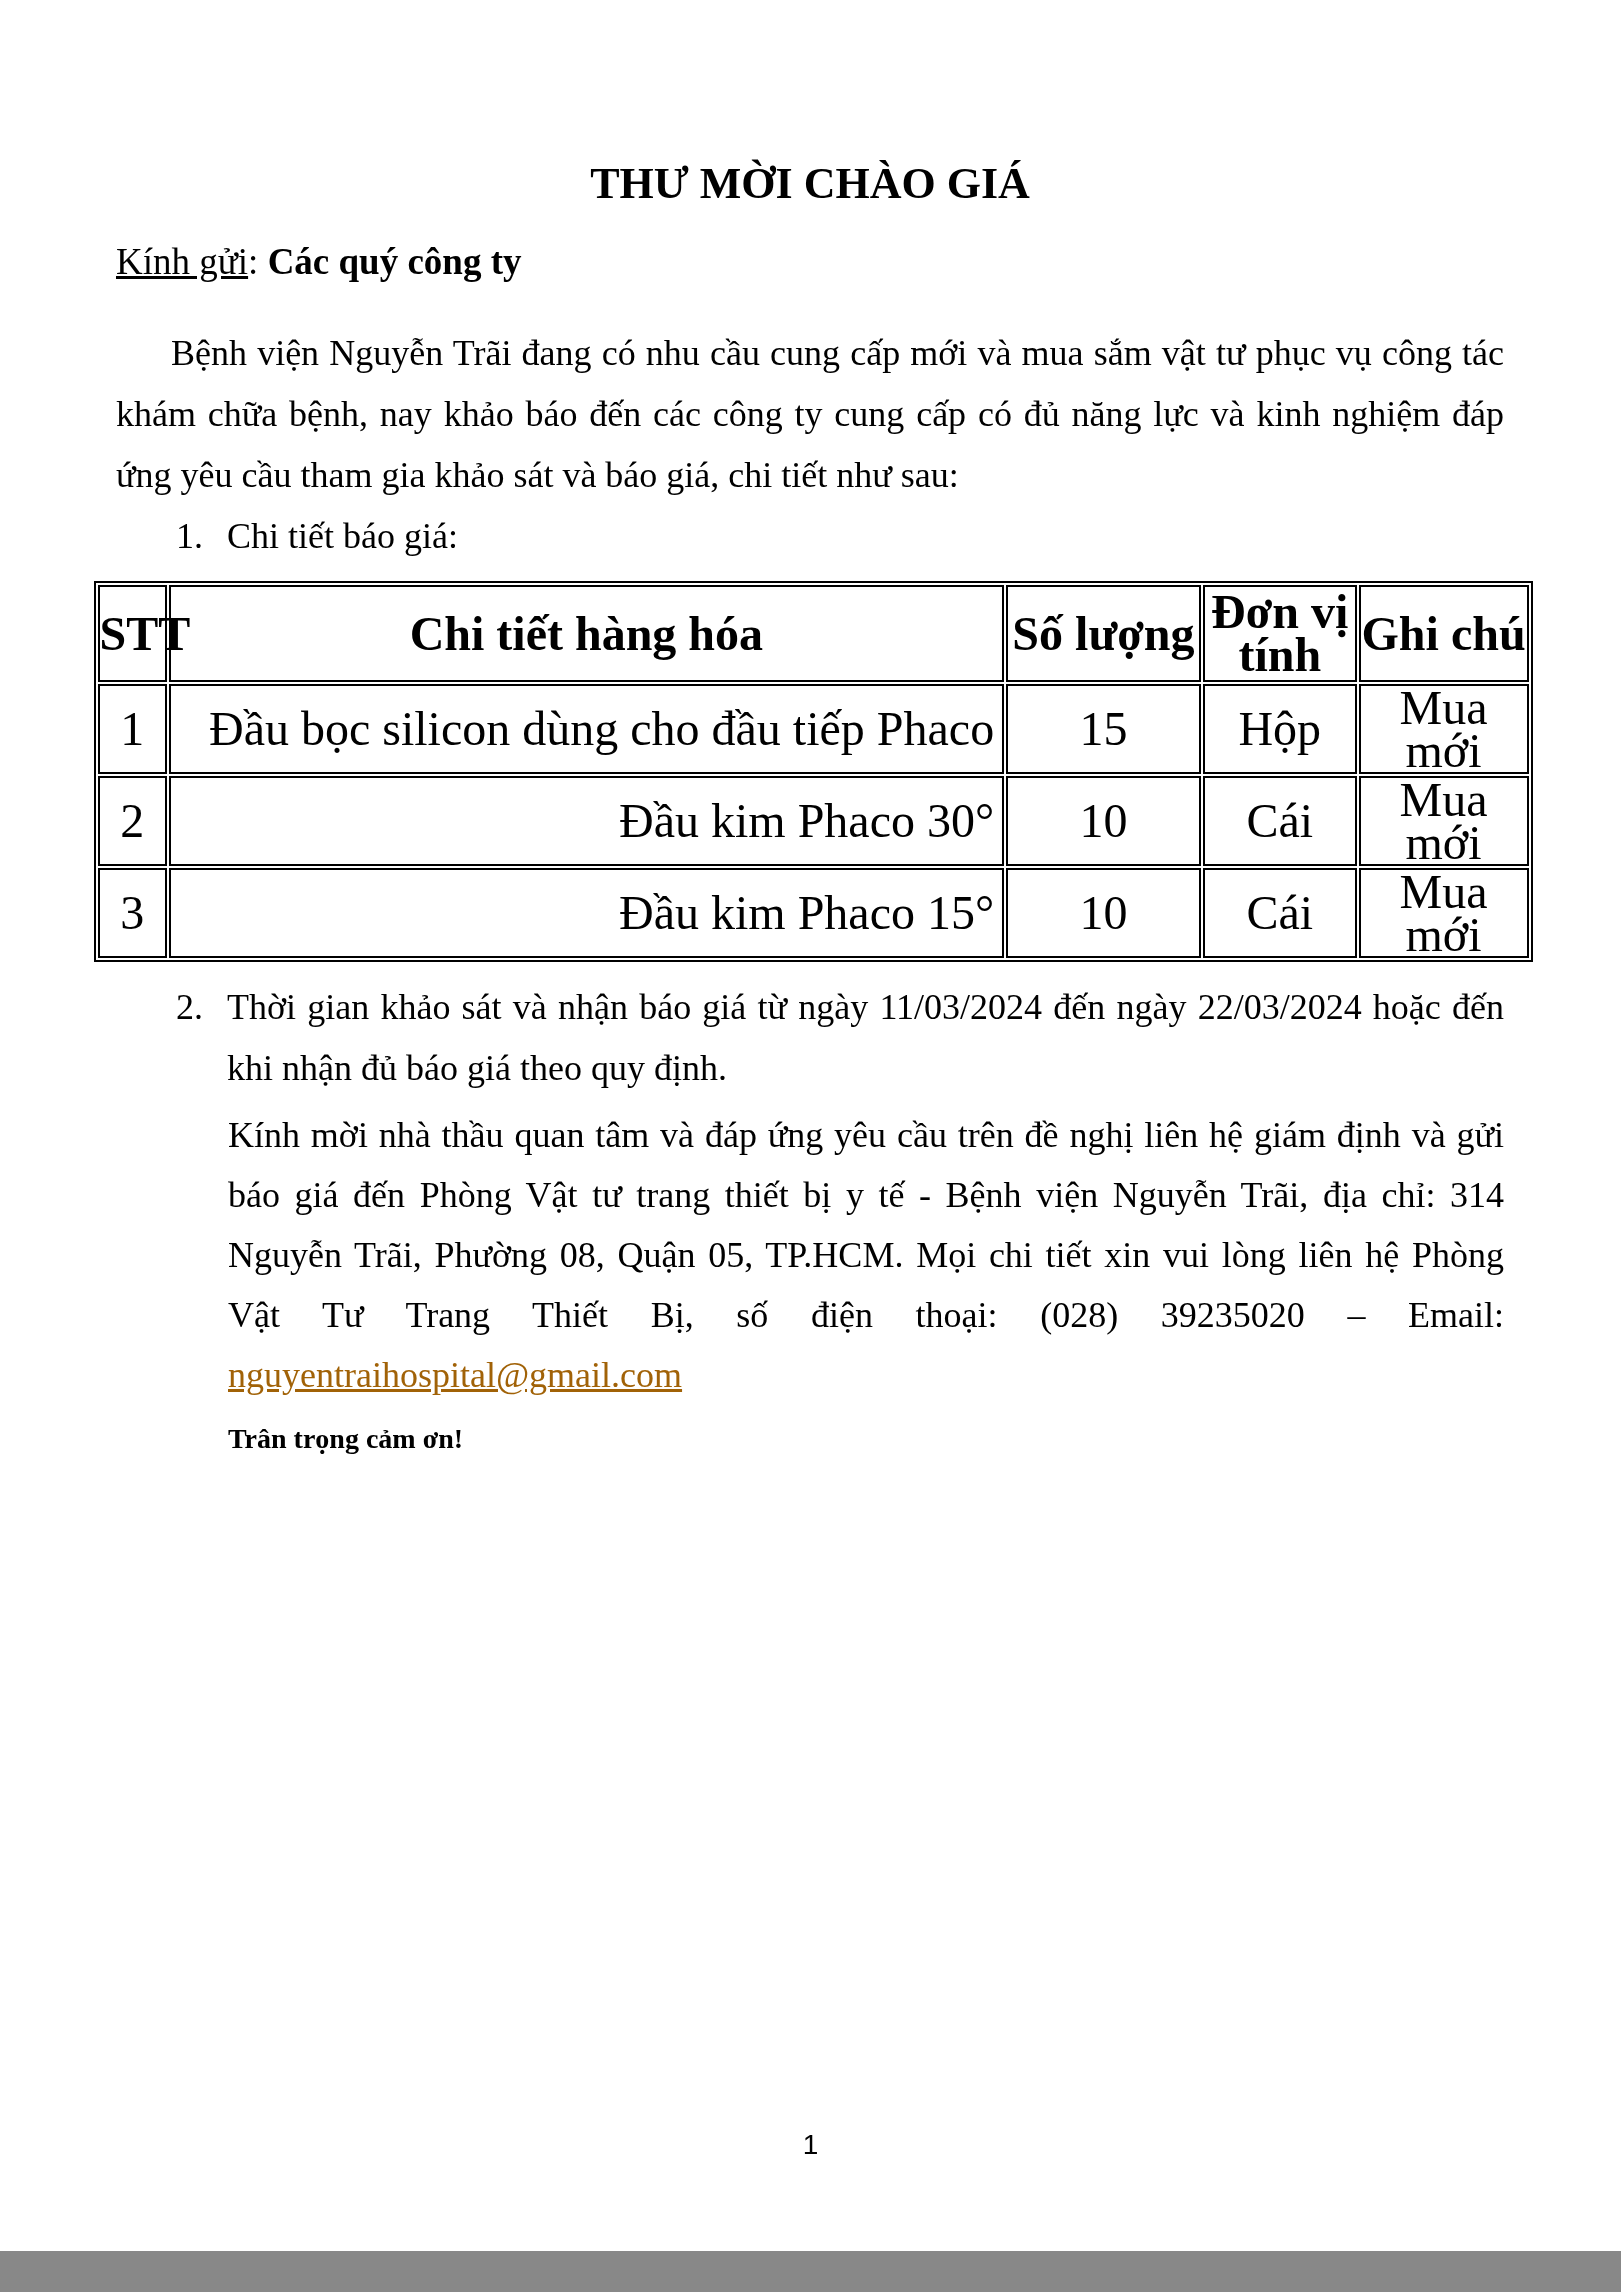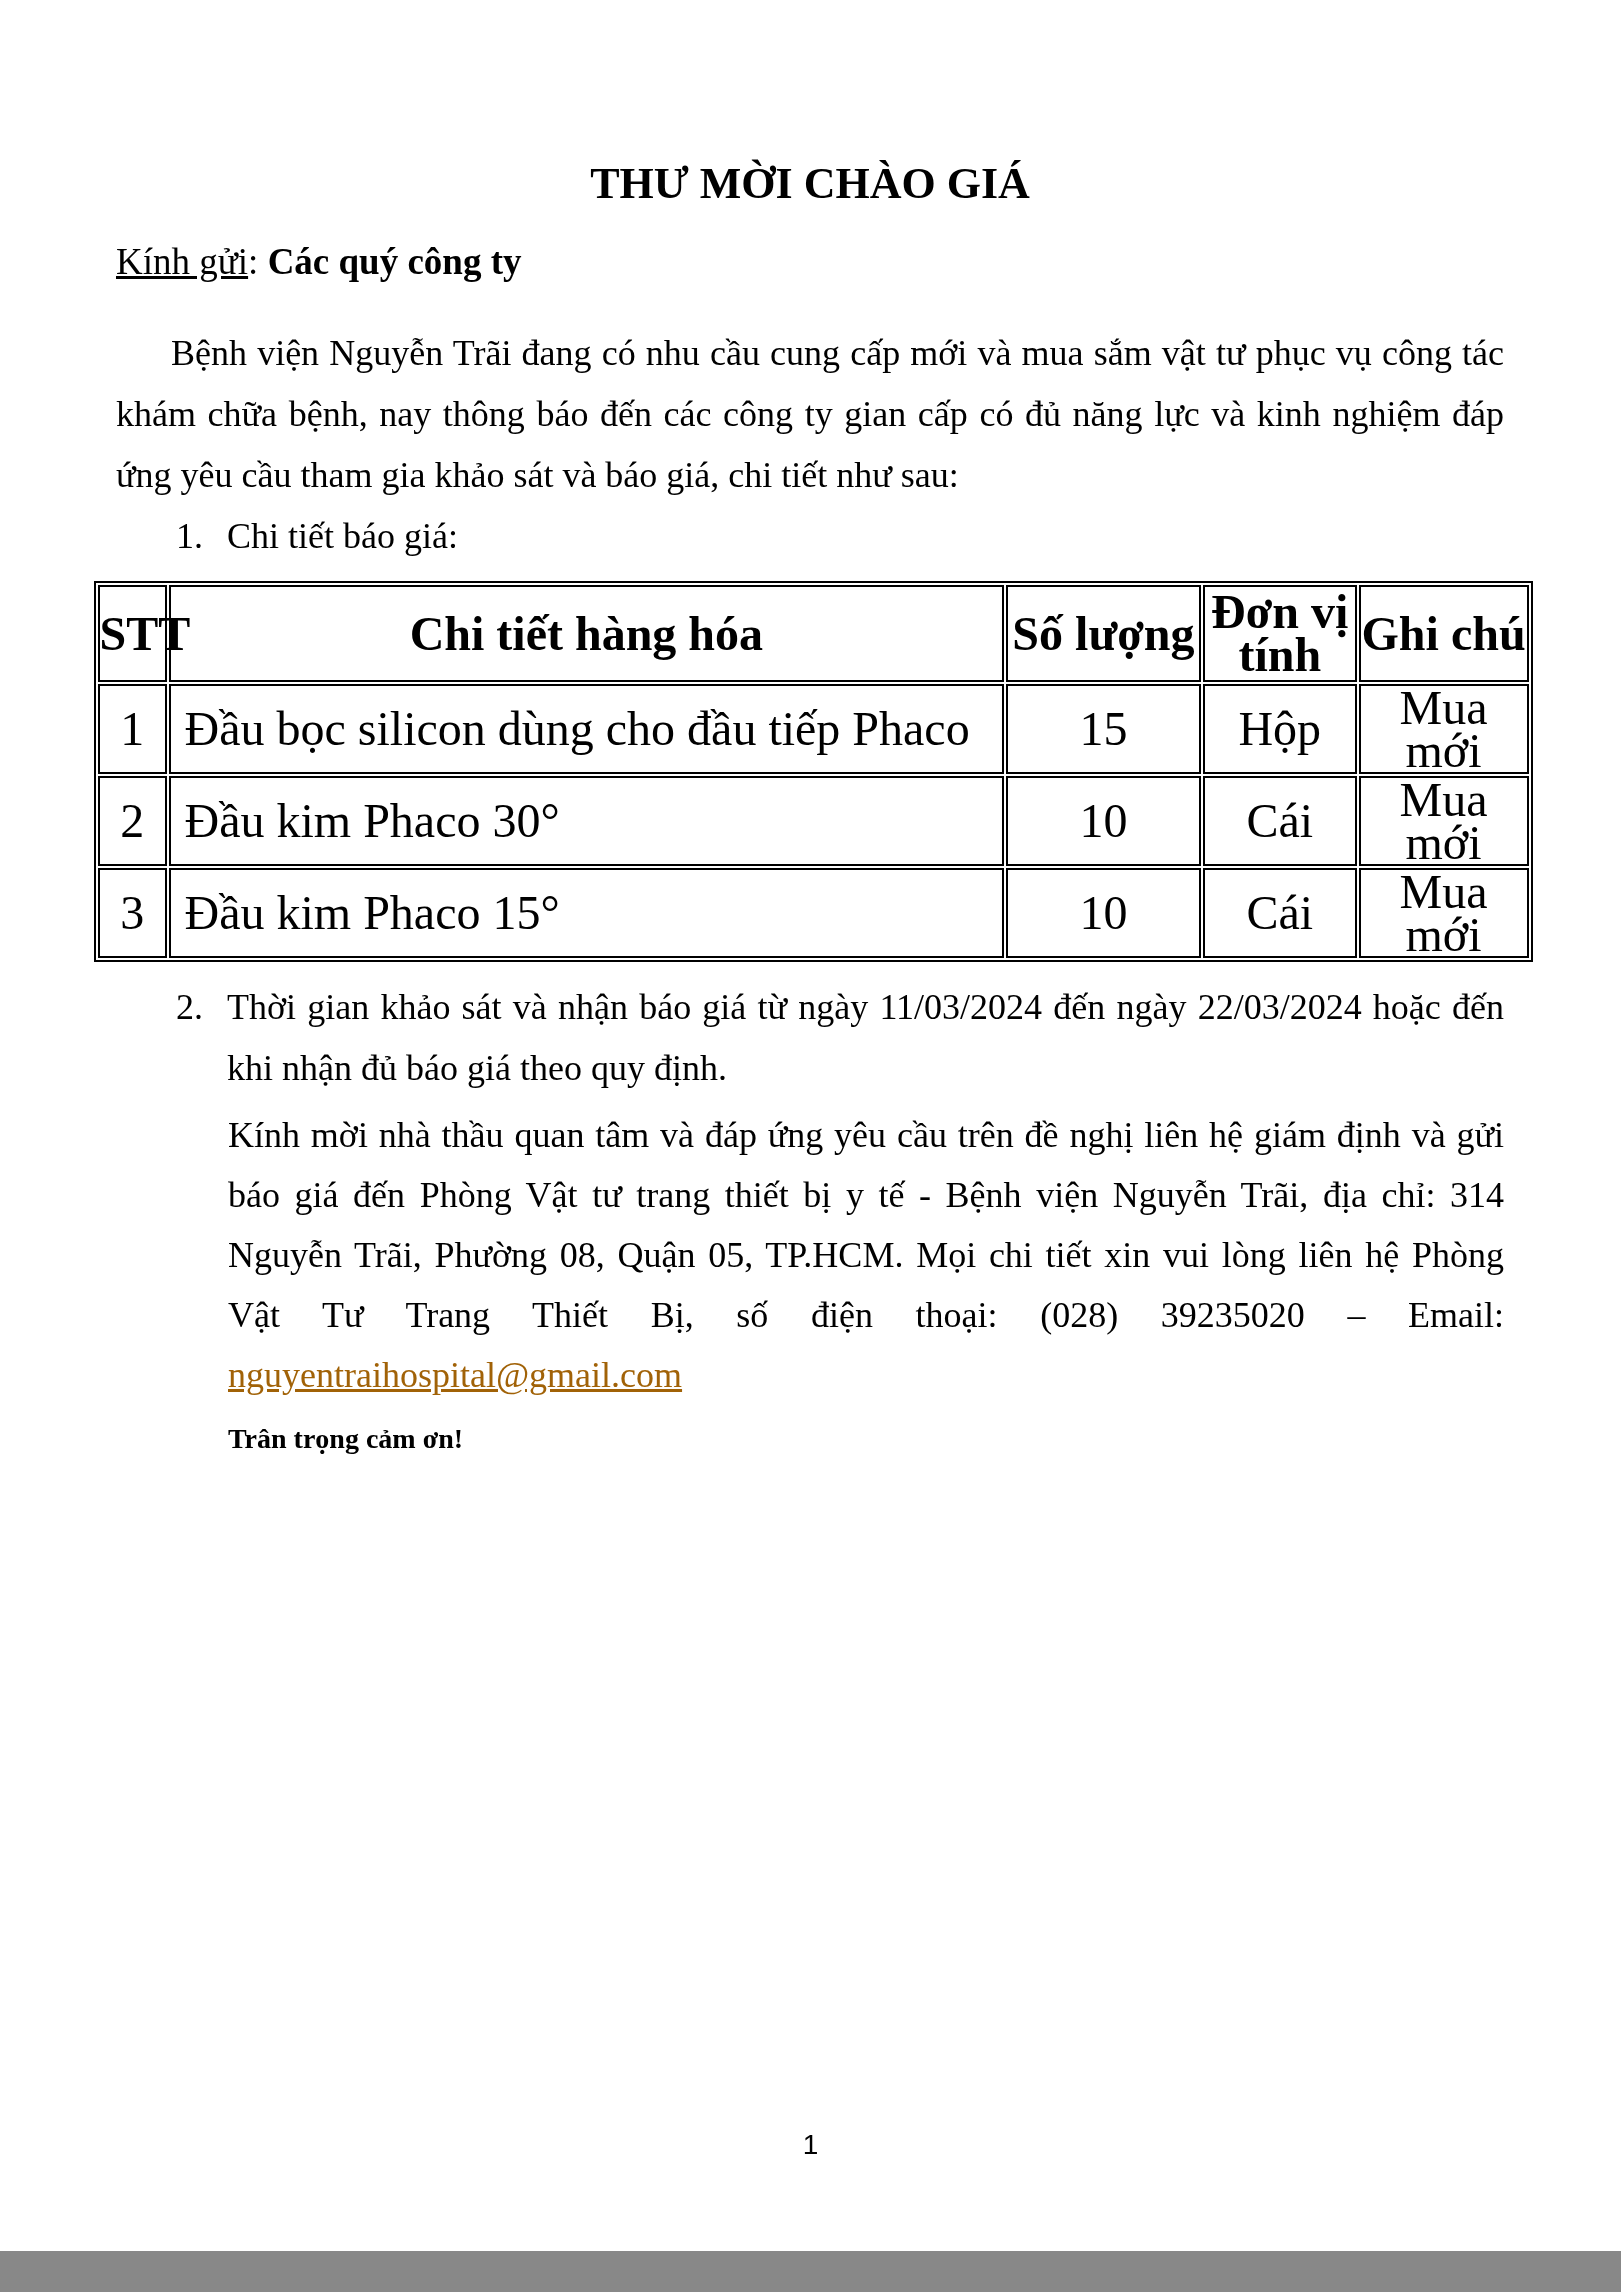--- a/index.html
+++ b/index.html
@@ -80,21 +80,21 @@
     line-height: 43px;
   }
   table.quote-table thead th {
     height: 93px;
     font-weight: bold;
   }
   table.quote-table tbody td {
     height: 74px;
   }
   table.quote-table td.cell-item {
-    text-align: left;
+    text-align: right;
     padding-left: 13.7px;
     padding-right: 7.8px;
   }
   .mt-row2 { margin-top: 15.7px; }
   .contact {
     margin: 5.9px 0 0 112px;
     font-size: 36px;
     line-height: 60px;
     text-align: justify;
   }
@@ -125,21 +125,21 @@
 
 <div class="page">
   <div class="content">
 
     <h1 class="doc-title">THƯ MỜI CHÀO GIÁ</h1>
 
     <div class="salutation">
       <span class="label">Kính gửi</span><span>: </span><span class="recipient">Các quý công ty</span>
     </div>
 
-    <p class="intro">Bệnh viện Nguyễn Trãi đang có nhu cầu cung cấp mới và mua sắm vật tư phục vụ công tác khám chữa bệnh, nay thông báo đến các công ty gian cấp có đủ năng lực và kinh nghiệm đáp ứng yêu cầu tham gia khảo sát và báo giá, chi tiết như sau:</p>
+    <p class="intro">Bệnh viện Nguyễn Trãi đang có nhu cầu cung cấp mới và mua sắm vật tư phục vụ công tác khám chữa bệnh, nay khảo báo đến các công ty cung cấp có đủ năng lực và kinh nghiệm đáp ứng yêu cầu tham gia khảo sát và báo giá, chi tiết như sau:</p>
 
     <div class="list-item">
       <span class="list-num">1.</span>
       <span class="list-text">Chi tiết báo giá:</span>
     </div>
 
     <table class="quote-table">
       <colgroup>
         <col style="width:69px">
         <col style="width:831px">

